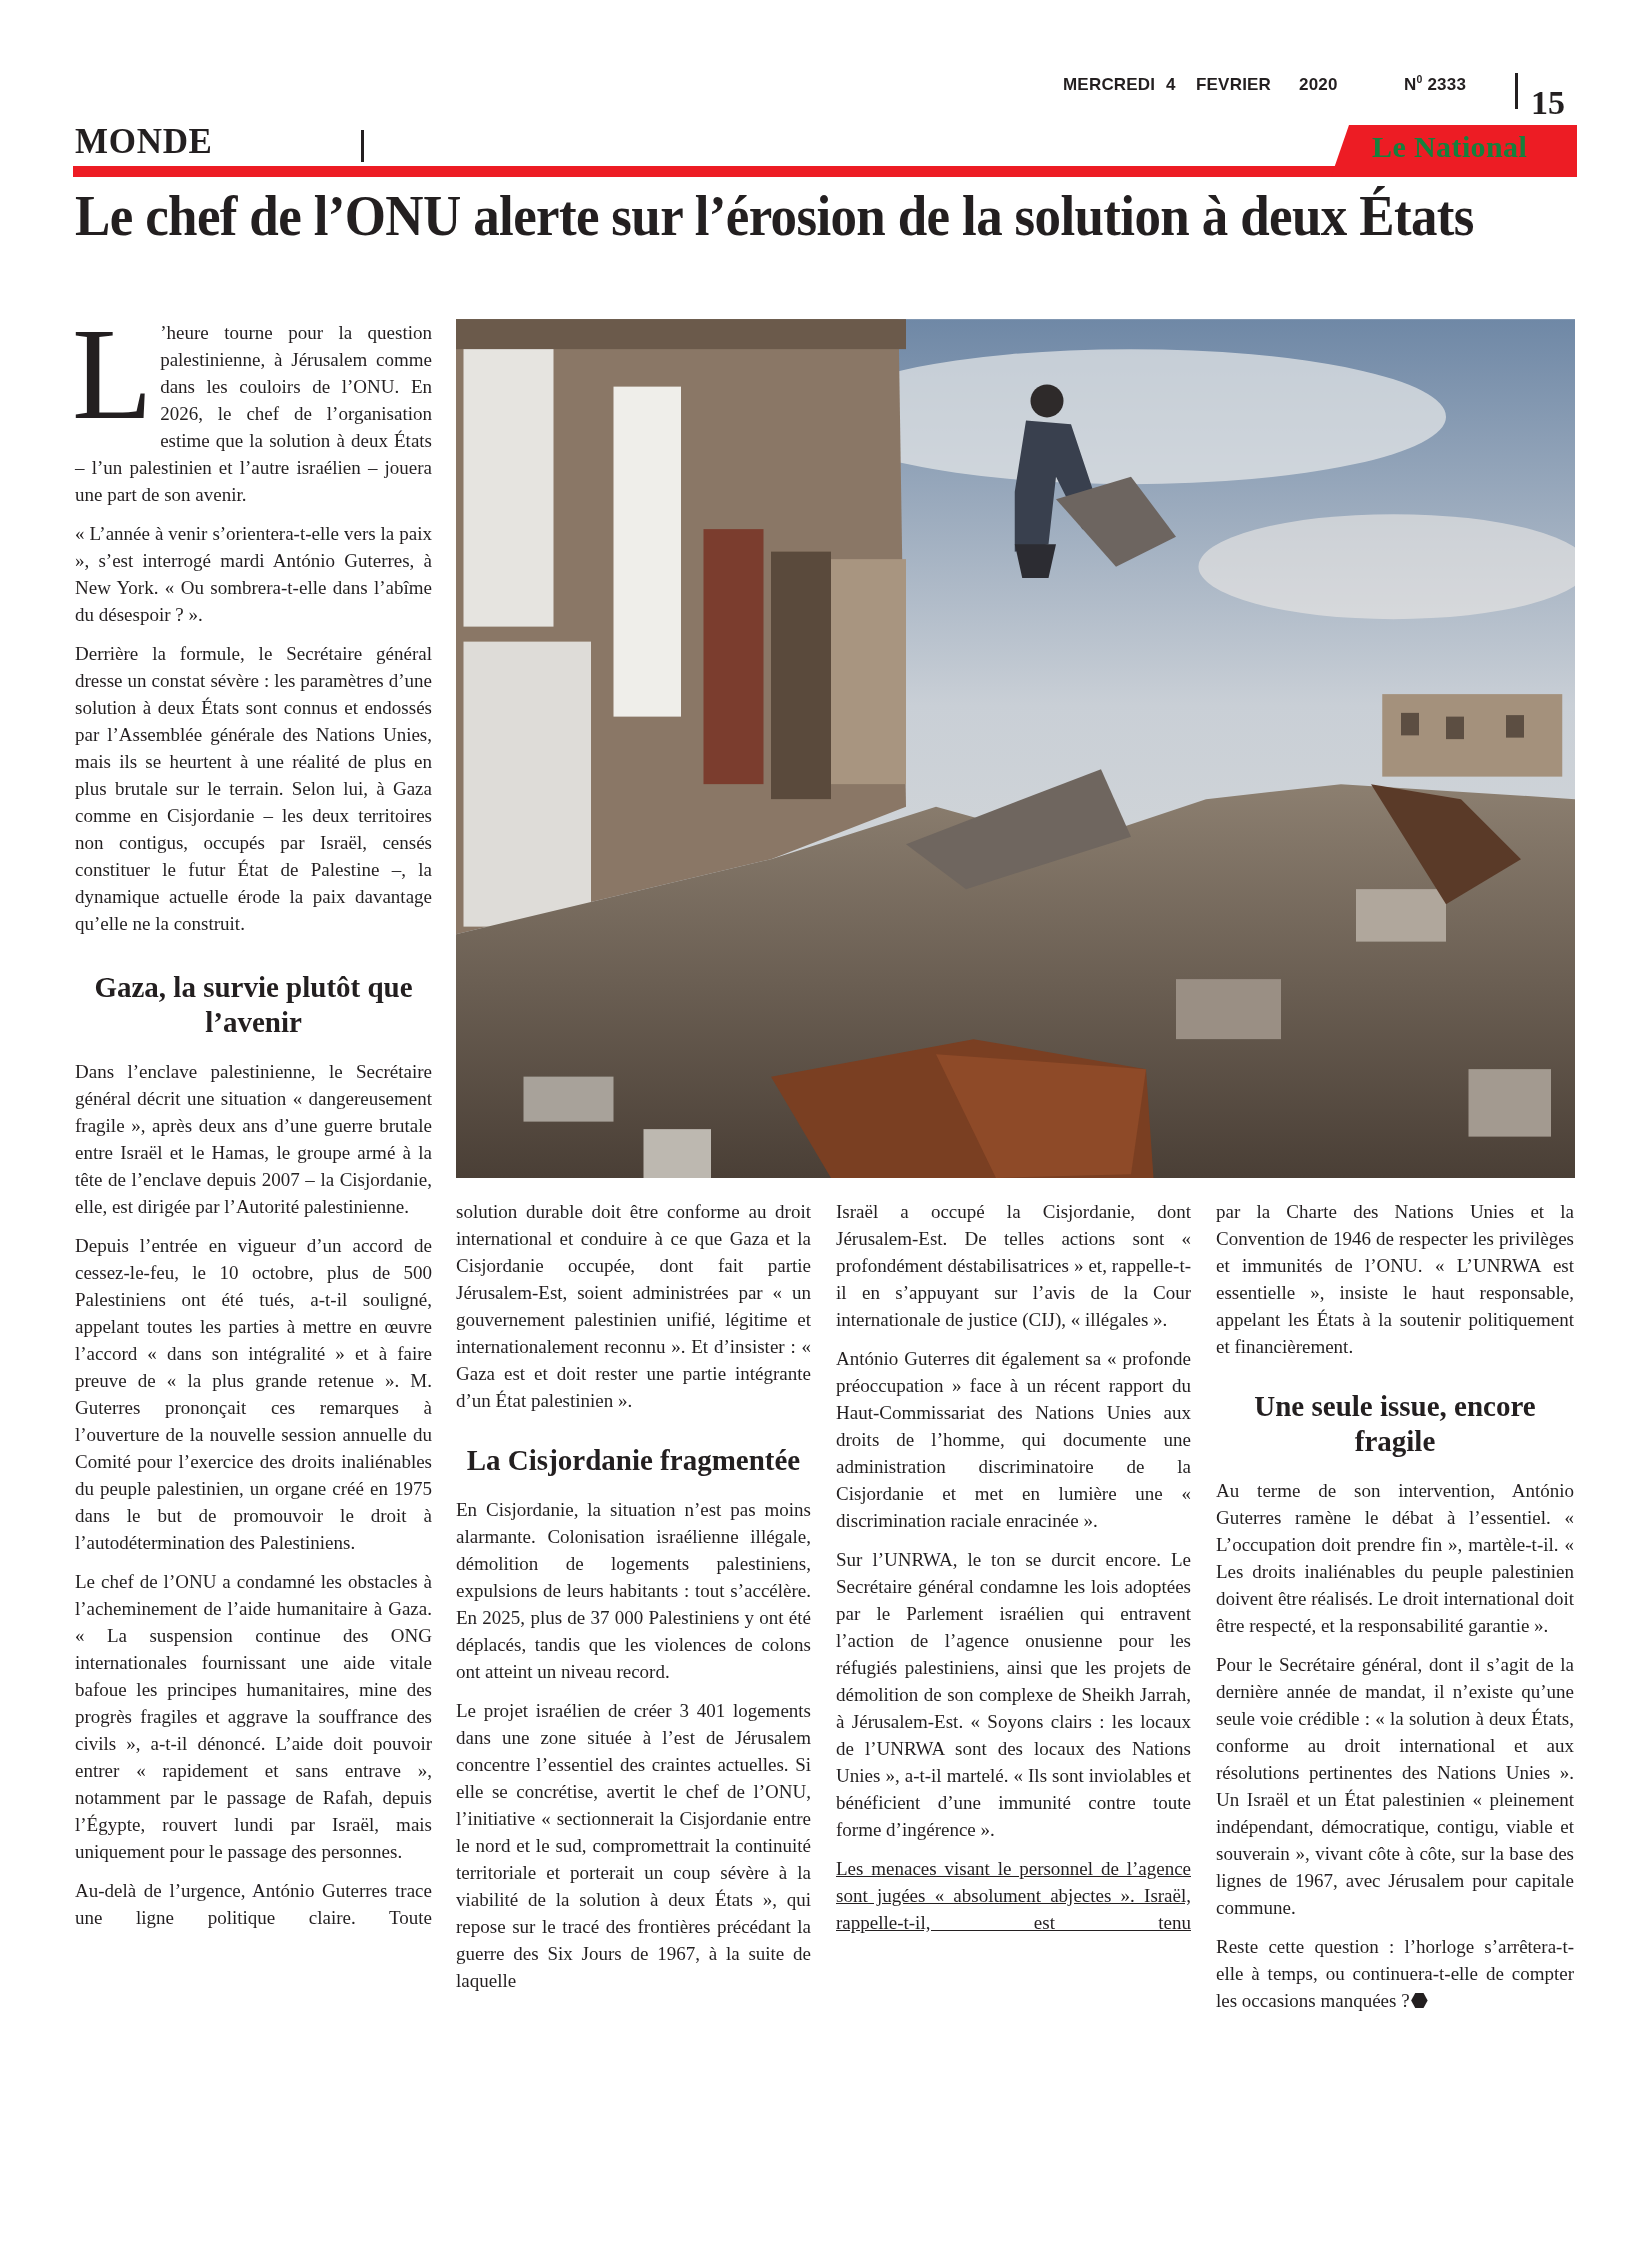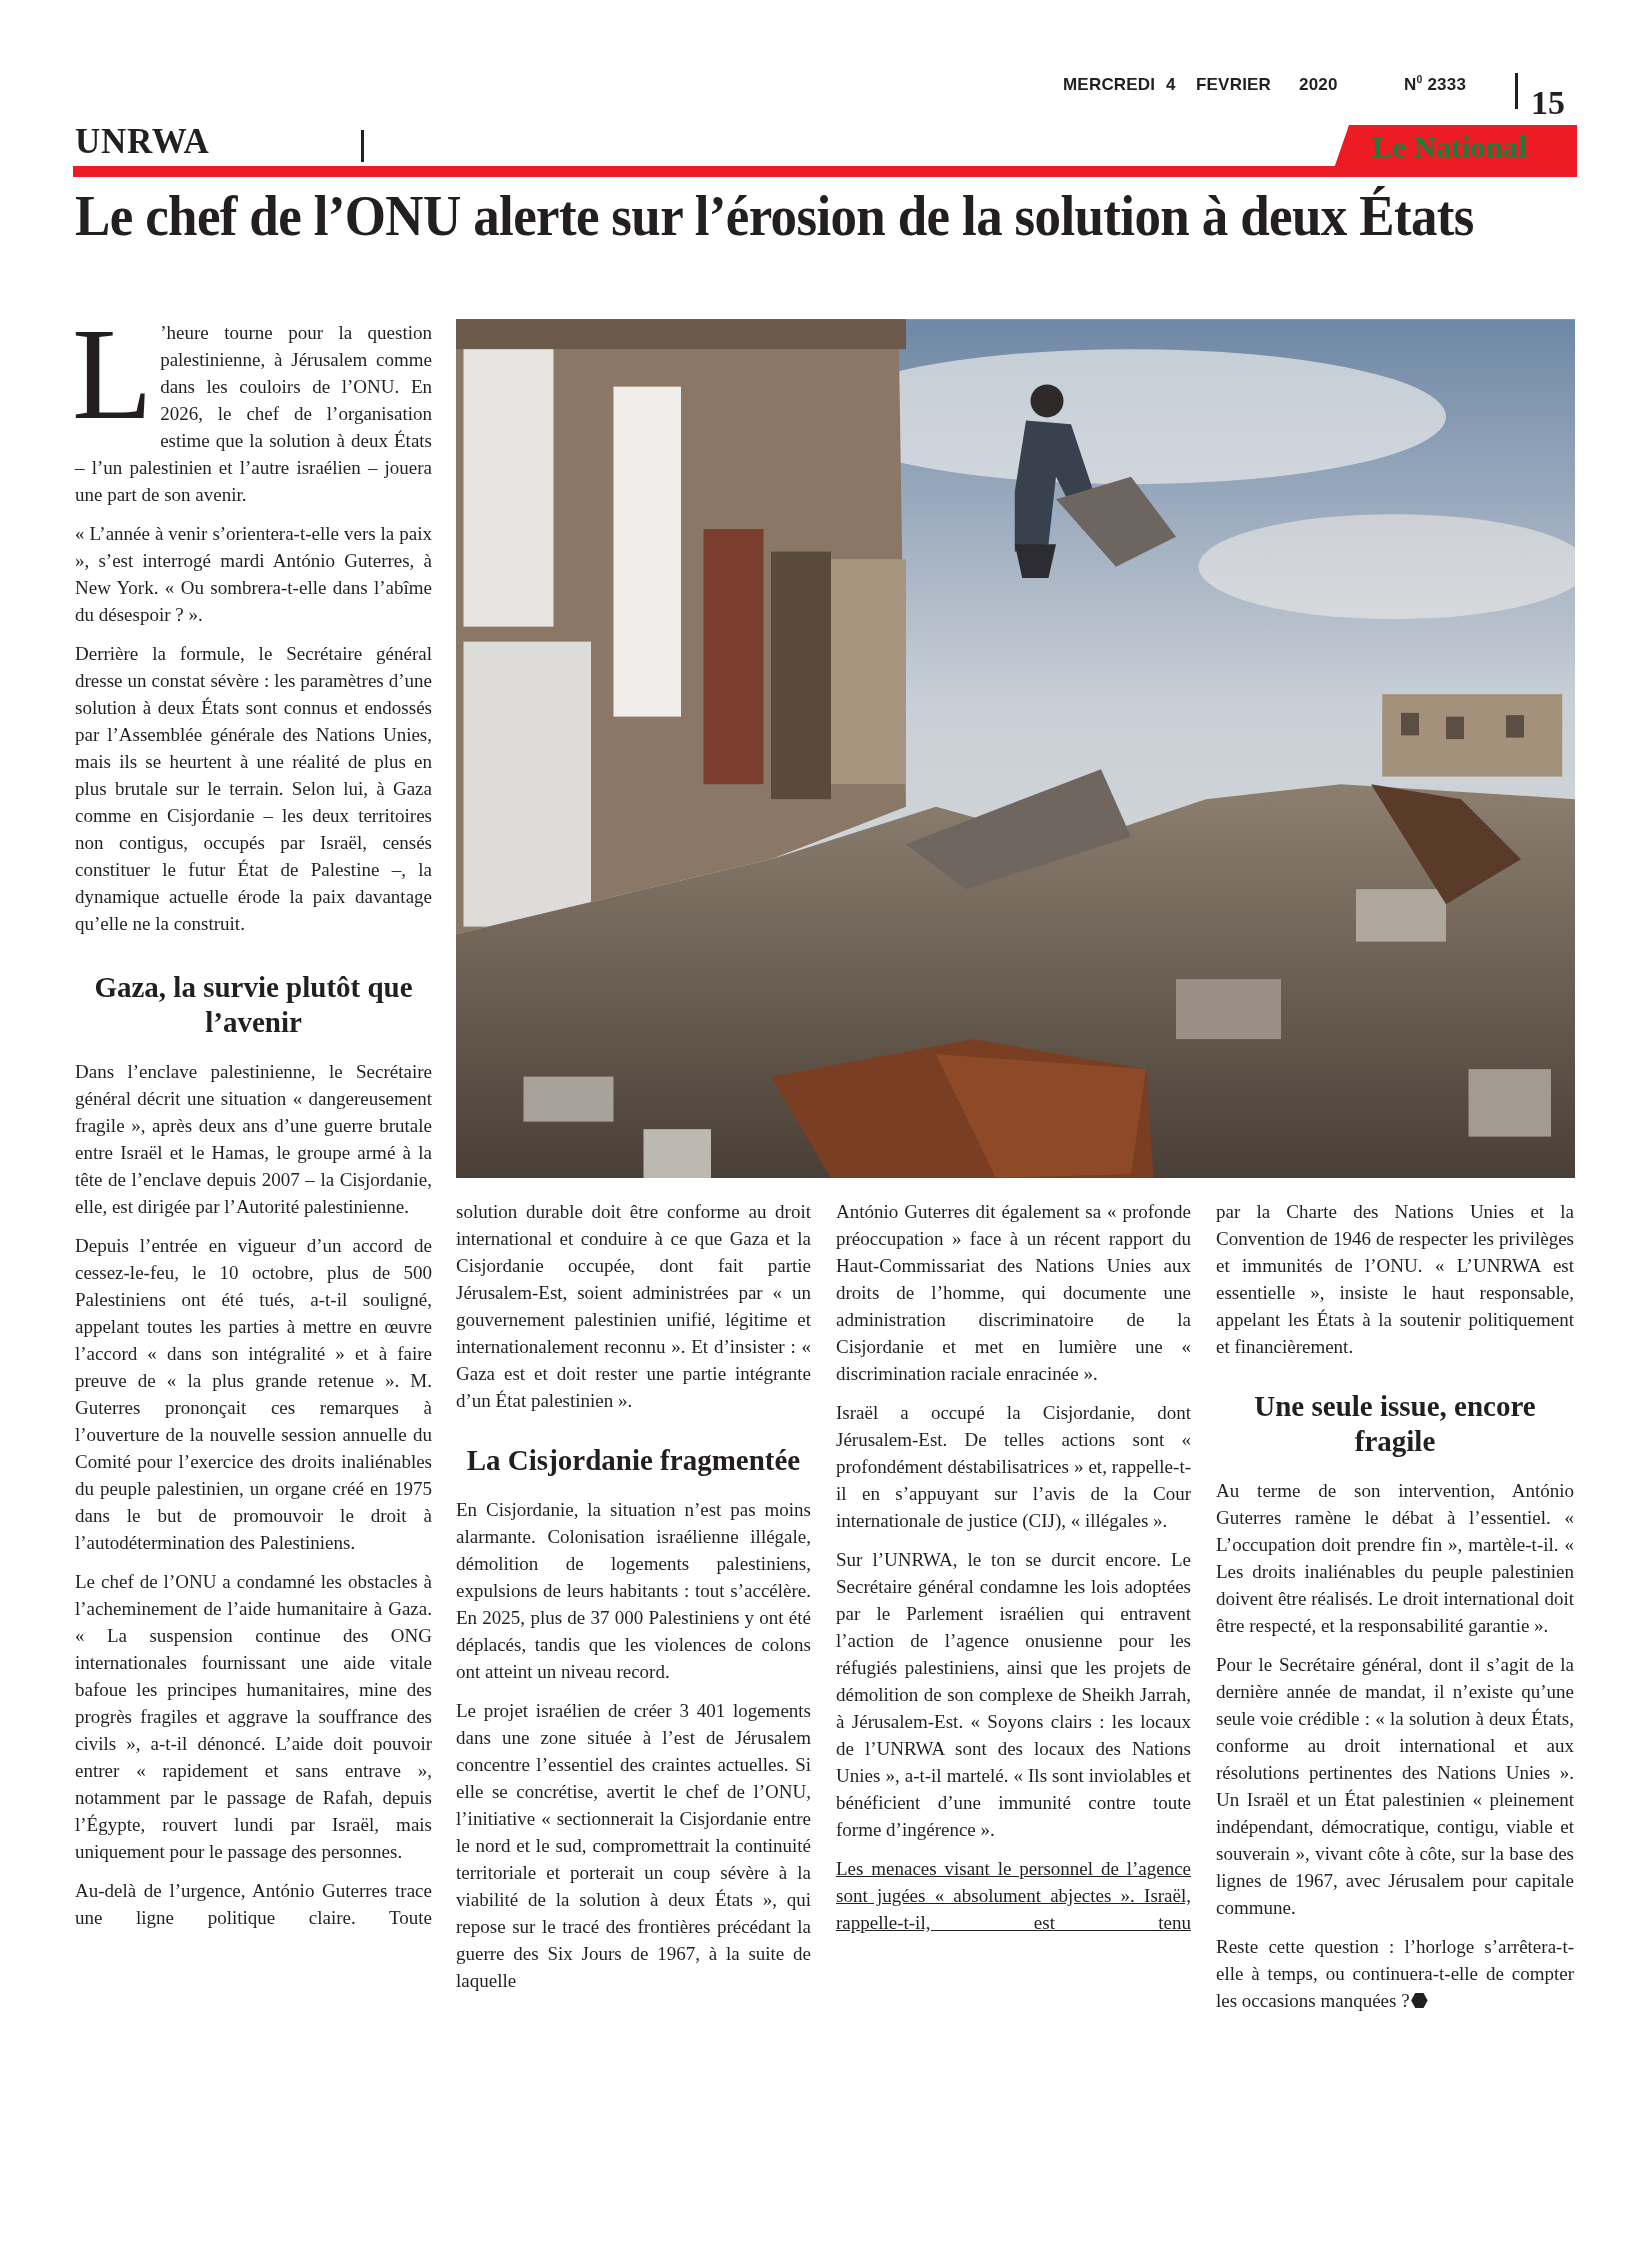--- a/index.html
+++ b/index.html
@@ -54,21 +54,21 @@
 </style>
 </head>
 <body>
 
 <div class="hdr-meta">
   <span class="m-day">MERCREDI</span><span class="m-date">4</span><span class="m-month">FEVRIER</span><span class="m-year">2020</span><span class="m-issue"><span>N</span><sup>0</sup> <span>2333</span></span>
 </div>
 <div class="page-sep"></div>
 <div class="page-num">15</div>
 
-<div class="section">UNRWA</div>
+<div class="section">MONDE</div>
 <div class="section-sep"></div>
 <div class="red-rule"></div>
 <div class="brand-tab"></div>
 <div class="brand">Le National</div>
 
 <h1 class="headline">Le chef de l’ONU alerte sur l’érosion de la solution à deux États</h1>
 
 <div class="photo" title="Enfant escaladant des décombres devant des immeubles détruits">
   <svg width="1119" height="859" viewBox="0 0 1492 1145">
     <defs>
@@ -133,22 +133,22 @@
 </div>
 
 <div class="col col2">
   <p>solution durable doit être conforme au droit international et conduire à ce que Gaza et la Cisjordanie occupée, dont fait partie Jérusalem-Est, soient administrées par « un gouvernement palestinien unifié, légitime et internationalement reconnu ». Et d’insister : « Gaza est et doit rester une partie intégrante d’un État palestinien ».</p>
   <h2 class="subhead">La Cisjordanie fragmentée</h2>
   <p>En Cisjordanie, la situation n’est pas moins alarmante. Colonisation israélienne illégale, démolition de logements palestiniens, expulsions de leurs habitants : tout s’accélère. En 2025, plus de 37 000 Palestiniens y ont été déplacés, tandis que les violences de colons ont atteint un niveau record.</p>
   <p style="text-align-last:justify;">Le projet israélien de créer 3 401 logements dans une zone située à l’est de Jérusalem concentre l’essentiel des craintes actuelles. Si elle se concrétise, avertit le chef de l’ONU, l’initiative « sectionnerait la Cisjordanie entre le nord et le sud, compromettrait la continuité territoriale et porterait un coup sévère à la viabilité de la solution à deux États », qui repose sur le tracé des frontières précédant la guerre des Six Jours de 1967, à la suite de laquelle</p>
 </div>
 
 <div class="col col3">
+  <p>Israël a occupé la Cisjordanie, dont Jérusalem-Est. De telles actions sont « profondément déstabilisatrices » et, rappelle-t-il en s’appuyant sur l’avis de la Cour internationale de justice (CIJ), « illégales ».</p>
   <p>António Guterres dit également sa « profonde préoccupation » face à un récent rapport du Haut-Commissariat des Nations Unies aux droits de l’homme, qui documente une administration discriminatoire de la Cisjordanie et met en lumière une « discrimination raciale enracinée ».</p>
-  <p>Israël a occupé la Cisjordanie, dont Jérusalem-Est. De telles actions sont « profondément déstabilisatrices » et, rappelle-t-il en s’appuyant sur l’avis de la Cour internationale de justice (CIJ), « illégales ».</p>
   <p>Sur l’UNRWA, le ton se durcit encore. Le Secrétaire général condamne les lois adoptées par le Parlement israélien qui entravent l’action de l’agence onusienne pour les réfugiés palestiniens, ainsi que les projets de démolition de son complexe de Sheikh Jarrah, à Jérusalem-Est. « Soyons clairs : les locaux de l’UNRWA sont des locaux des Nations Unies », a-t-il martelé. « Ils sont inviolables et bénéficient d’une immunité contre toute forme d’ingérence ».</p>
   <p style="text-align-last:justify;text-decoration:underline;">Les menaces visant le personnel de l’agence sont jugées « absolument abjectes ». Israël, rappelle-t-il, est tenu</p>
 </div>
 
 <div class="col col4">
   <p>par la Charte des Nations Unies et la Convention de 1946 de respecter les privilèges et immunités de l’ONU. « L’UNRWA est essentielle », insiste le haut responsable, appelant les États à la soutenir politiquement et financièrement.</p>
   <h2 class="subhead">Une seule issue, encore fragile</h2>
   <p>Au terme de son intervention, António Guterres ramène le débat à l’essentiel. « L’occupation doit prendre fin », martèle-t-il. « Les droits inaliénables du peuple palestinien doivent être réalisés. Le droit international doit être respecté, et la responsabilité garantie ».</p>
   <p>Pour le Secrétaire général, dont il s’agit de la dernière année de mandat, il n’existe qu’une seule voie crédible : « la solution à deux États, conforme au droit international et aux résolutions pertinentes des Nations Unies ». Un Israël et un État palestinien « pleinement indépendant, démocratique, contigu, viable et souverain », vivant côte à côte, sur la base des lignes de 1967, avec Jérusalem pour capitale commune.</p>
   <p><span>Reste cette question : l’horloge s’arrêtera-t-elle à temps, ou continuera-t-elle de compter les occasions manquées ?</span><span class="end-mark"></span></p>

